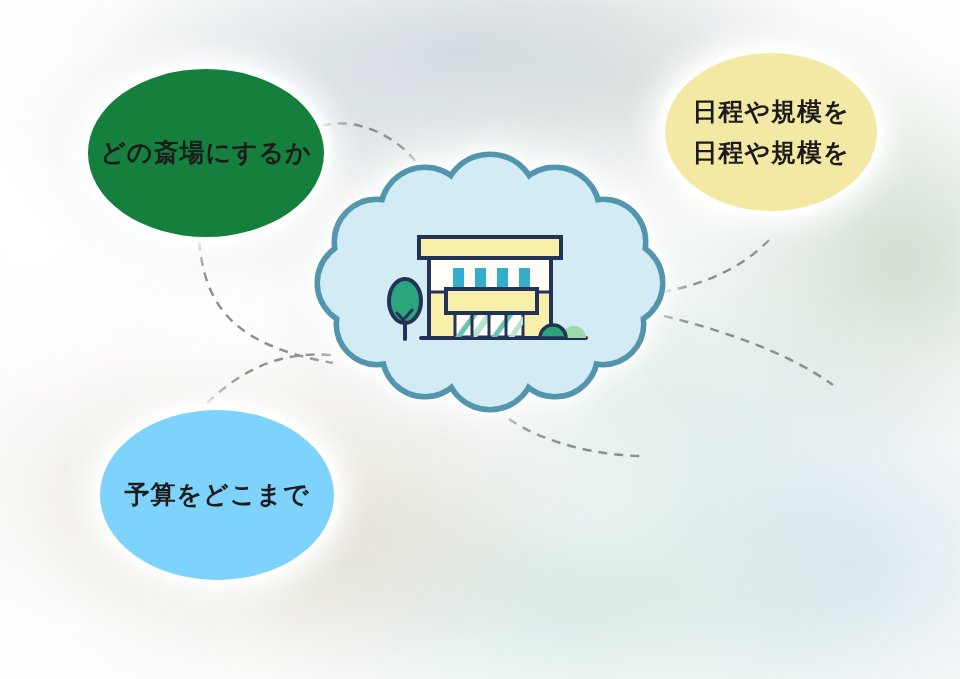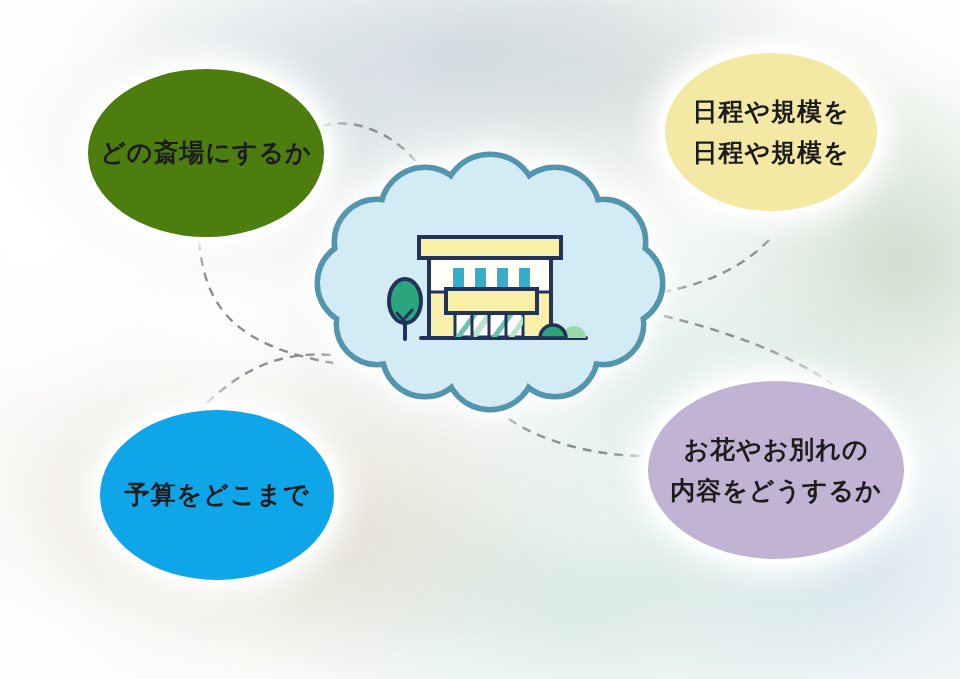--- a/index.html
+++ b/index.html
@@ -145,31 +145,27 @@
         </g>
 
         <g>
           <path d="M562,338 a12,12 0 0 1 24,0 Z" fill="#9bd9aa"></path>
           <path d="M540,338 a13,13 0 0 1 26,0 Z" fill="#2ba577" stroke="#223357" stroke-width="3.5"></path>
         </g>
       </g>
     </svg>
   </div>
 
-  <div class="bubble bubble-venue" style="background-color: #4d7c0f;">
+  <div class="bubble bubble-venue" style="background-color: #15803d;">
     <span>どの斎場にするか</span>
   </div>
 
   <div class="bubble bubble-schedule" style="background-color: rgb(244, 233, 164);">
     <span>日程や規模を</span>
     <span>日程や規模を</span>
   </div>
 
-  <div class="bubble bubble-budget" style="background-color: #0ea5e9;">
+  <div class="bubble bubble-budget" style="background-color: #7dd3fc;">
     <span>予算をどこまで</span>
   </div>
 
-  <div class="bubble bubble-farewell" style="background-color: rgb(192, 179, 212);">
-    <span>お花やお別れの</span>
-    <span>内容をどうするか</span>
-  </div>
 
 </div>
 
 </body></html>

